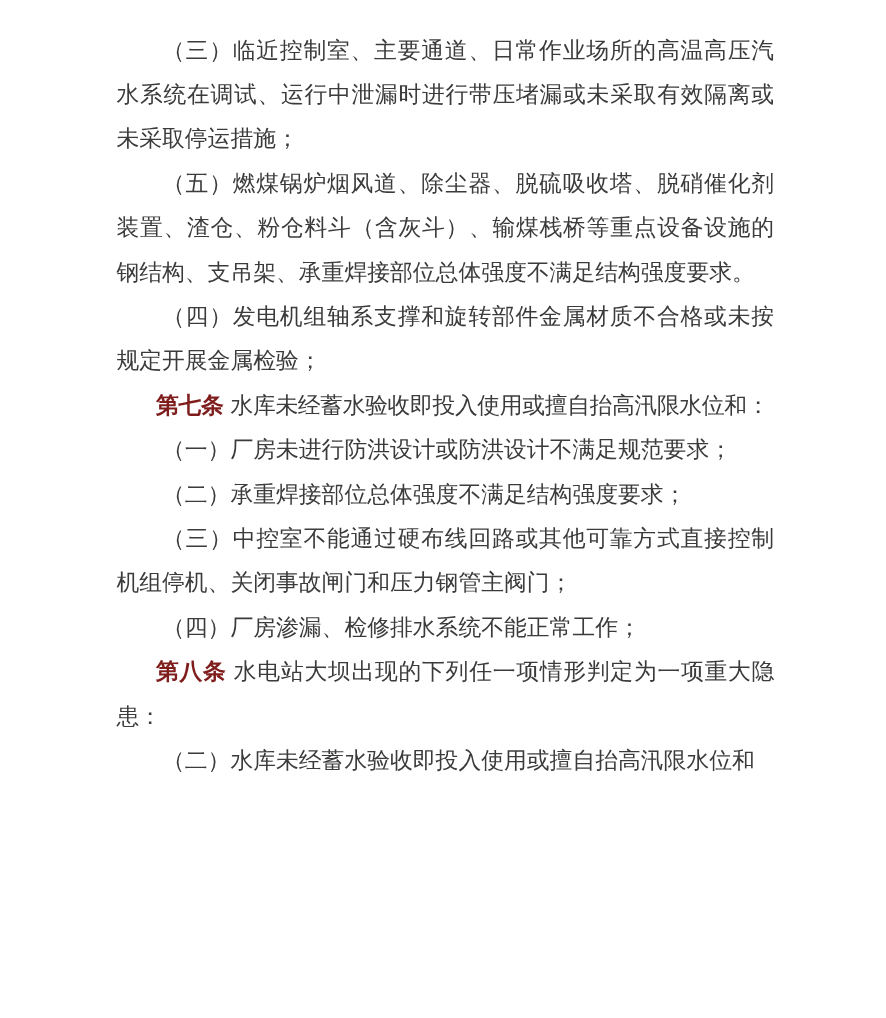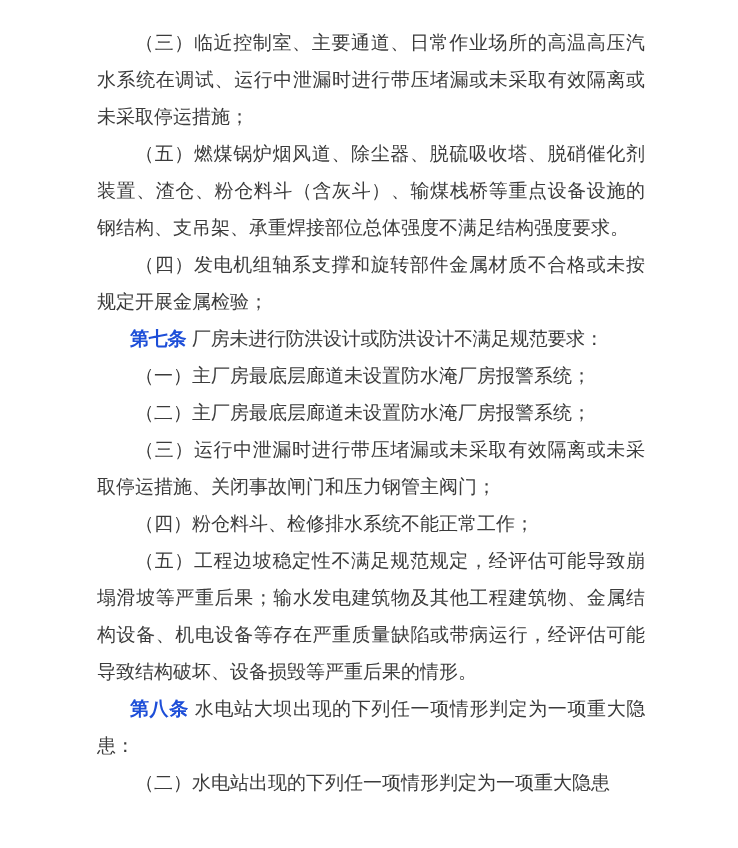--- a/index.html
+++ b/index.html
@@ -32,51 +32,50 @@
     text-indent: 2em;
     word-break: break-all;
     overflow-wrap: break-word;
   }
   .para.article {
     text-indent: 33px;
     letter-spacing: -0.3px;
   }
   .lead {
     font-weight: bold;
-    color: #1d4ed8;
+    color: #7f1d1d;
     margin-right: 6px;
   }
   .lead:empty {
     display: none;
     margin: 0;
   }
 </style>
 </head>
 <body>
 
 <div class="page">
   <div class="content">
 
     <p class="para"><span>（三）临近控制室、主要通道、日常作业场所的高温高压汽水系统在调试、运行中泄漏时进行带压堵漏或未采取有效隔离或未采取停运措施；</span></p>
 
     <p class="para"><span>（五）燃煤锅炉烟风道、除尘器、脱硫吸收塔、脱硝催化剂装置、渣仓、粉仓料斗（含灰斗）、输煤栈桥等重点设备设施的钢结构、支吊架、承重焊接部位总体强度不满足结构强度要求。</span></p>
 
     <p class="para"><span>（四）发电机组轴系支撑和旋转部件金属材质不合格或未按规定开展金属检验；</span></p>
 
-    <p class="para article"><span class="lead">第七条</span><span>厂房未进行防洪设计或防洪设计不满足规范要求：</span></p>
+    <p class="para article"><span class="lead">第七条</span><span>水库未经蓄水验收即投入使用或擅自抬高汛限水位和：</span></p>
 
-    <p class="para"><span>（一）主厂房最底层廊道未设置防水淹厂房报警系统；</span></p>
+    <p class="para"><span>（一）厂房未进行防洪设计或防洪设计不满足规范要求；</span></p>
 
-    <p class="para"><span>（二）主厂房最底层廊道未设置防水淹厂房报警系统；</span></p>
+    <p class="para"><span>（二）承重焊接部位总体强度不满足结构强度要求；</span></p>
 
-    <p class="para"><span>（三）运行中泄漏时进行带压堵漏或未采取有效隔离或未采取停运措施、关闭事故闸门和压力钢管主阀门；</span></p>
+    <p class="para"><span>（三）中控室不能通过硬布线回路或其他可靠方式直接控制机组停机、关闭事故闸门和压力钢管主阀门；</span></p>
 
-    <p class="para"><span>（四）粉仓料斗、检修排水系统不能正常工作；</span></p>
+    <p class="para"><span>（四）厂房渗漏、检修排水系统不能正常工作；</span></p>
 
-    <p class="para"><span>（五）工程边坡稳定性不满足规范规定，经评估可能导致崩塌滑坡等严重后果；输水发电建筑物及其他工程建筑物、金属结构设备、机电设备等存在严重质量缺陷或带病运行，经评估可能导致结构破坏、设备损毁等严重后果的情形。</span></p>
 
     <p class="para article"><span class="lead">第八条</span><span>水电站大坝出现的下列任一项情形判定为一项重大隐患：</span></p>
 
 
-    <p class="para"><span>（二）水电站出现的下列任一项情形判定为一项重大隐患</span></p>
+    <p class="para"><span>（二）水库未经蓄水验收即投入使用或擅自抬高汛限水位和</span></p>
 
   </div>
 </div>
 
 </body></html>

